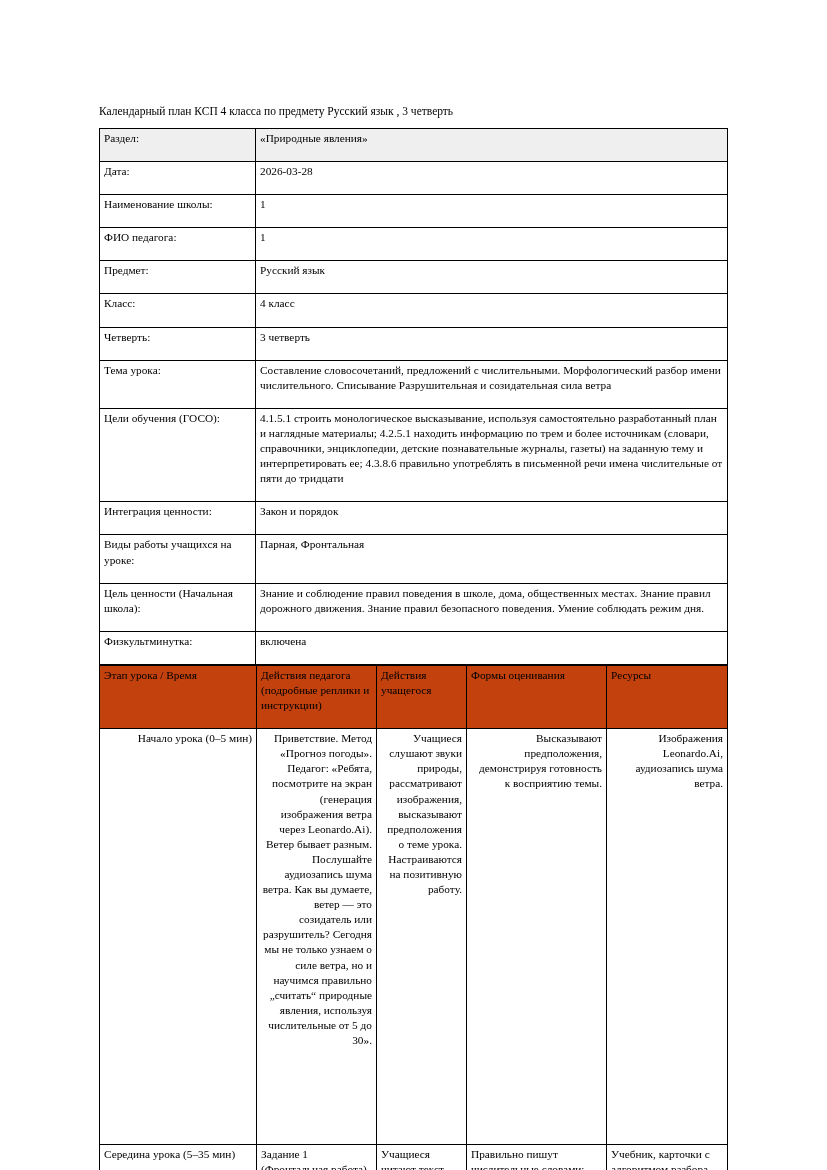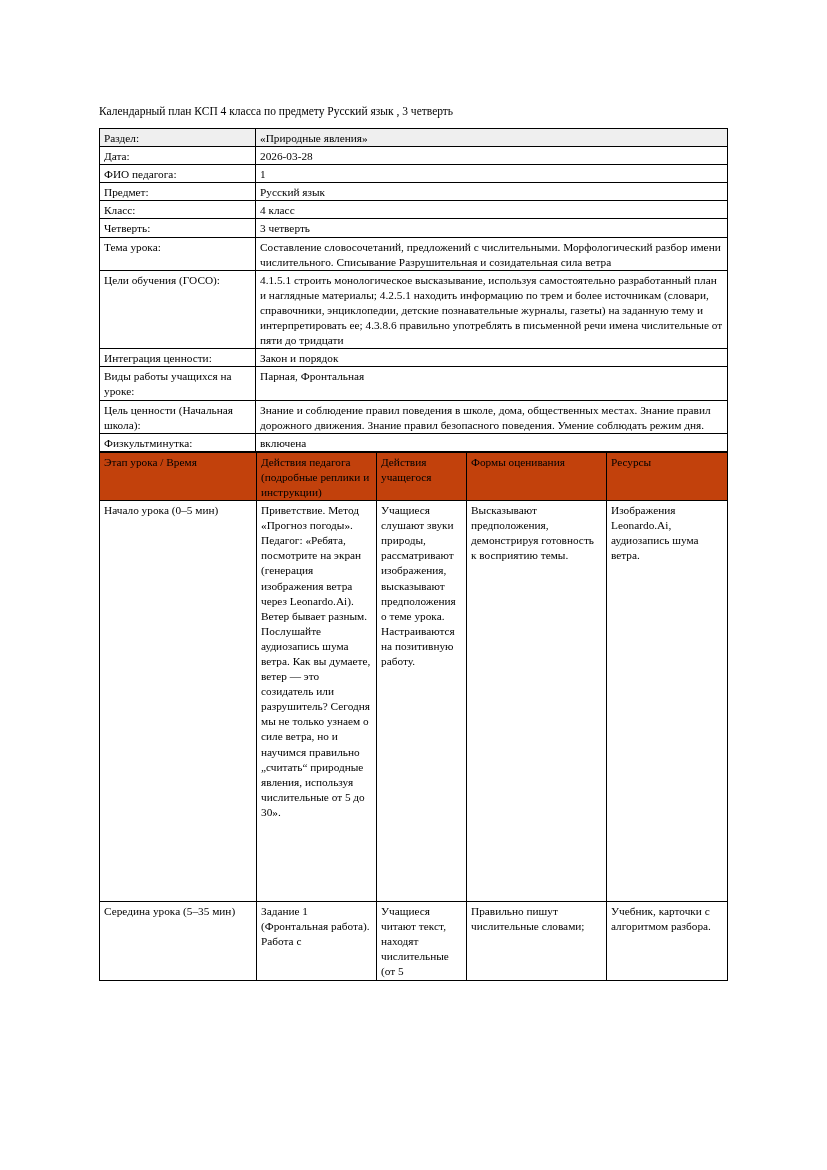--- a/index.html
+++ b/index.html
@@ -35,21 +35,21 @@
   }
   table.doc-table {
     border-collapse: collapse;
     width: 628px;
     table-layout: fixed;
     border: 1px solid #000000;
   }
   table.doc-table td,
   table.doc-table th {
     border: 1px solid #000000;
-    padding: 2px 4px 0 4px;
+    padding: 2px 4px 15px 4px;
     font-size: 11.3px;
     line-height: 15.1px;
     vertical-align: top;
     text-align: left;
     font-weight: normal;
     word-wrap: break-word;
     overflow-wrap: break-word;
     hyphens: none;
   }
   
@@ -57,21 +57,21 @@
   .t-info col.c-value { width: 472px; }
   .t-info tr.shaded td { background: #efefef; }
 
   
   .t-flow col.c1 { width: 157px; }
   .t-flow col.c2 { width: 120px; }
   .t-flow col.c3 { width: 90px; }
   .t-flow col.c4 { width: 140px; }
   .t-flow col.c5 { width: 121px; }
   .t-flow thead td { background: #c2410c; }
-  .t-flow td.tall { height: 398px; }
+  .t-flow td.tall { height: 398px; text-align: right; }
 </style>
 </head>
 <body>
 
 <div class="page">
   <div class="content">
 
     <div class="doc-title">Календарный план КСП 4 класса по предмету Русский язык , 3 четверть</div>
 
     <table class="doc-table t-info">
@@ -80,20 +80,24 @@
         <col class="c-value">
       </colgroup>
       <tbody id="info-body">
           <tr class="shaded">
             <td>Раздел:</td>
             <td>«Природные явления»</td>
           </tr>
           <tr>
             <td>Дата:</td>
             <td>2026-03-28</td>
+          </tr>
+          <tr>
+            <td>Наименование школы:</td>
+            <td>1</td>
           </tr>
           <tr>
             <td>ФИО педагога:</td>
             <td>1</td>
           </tr>
           <tr>
             <td>Предмет:</td>
             <td>Русский язык</td>
           </tr>
           <tr>

